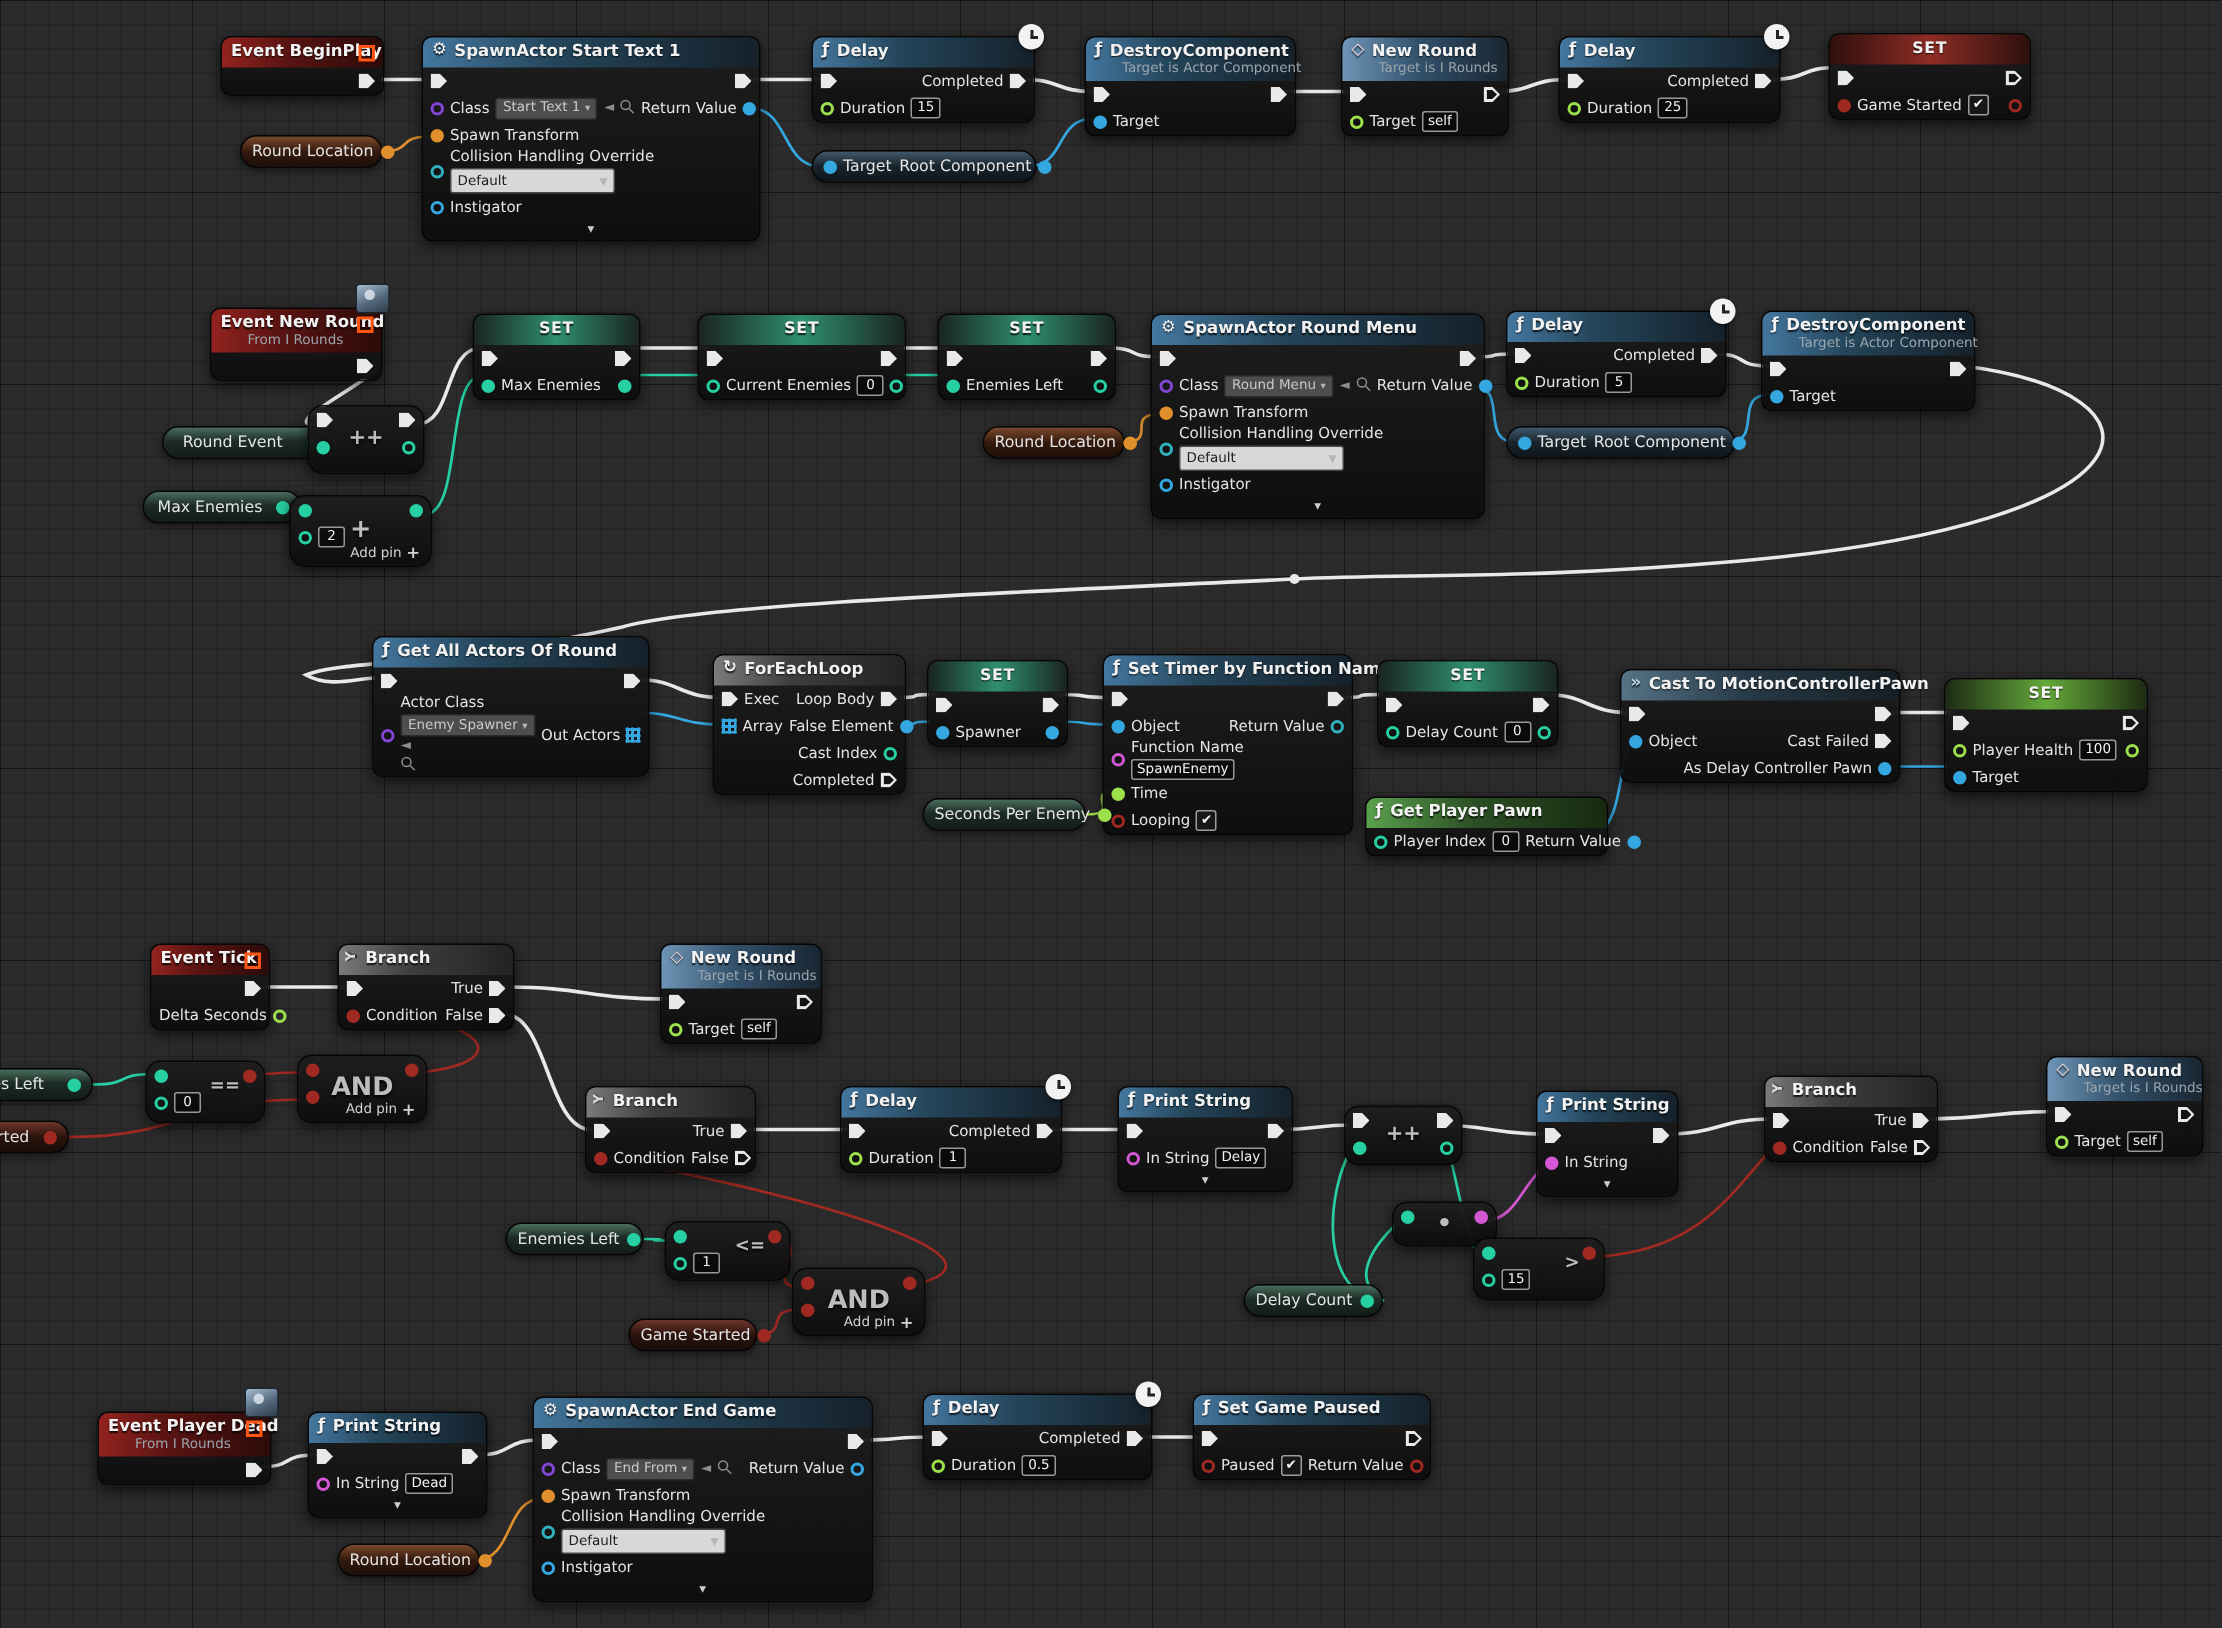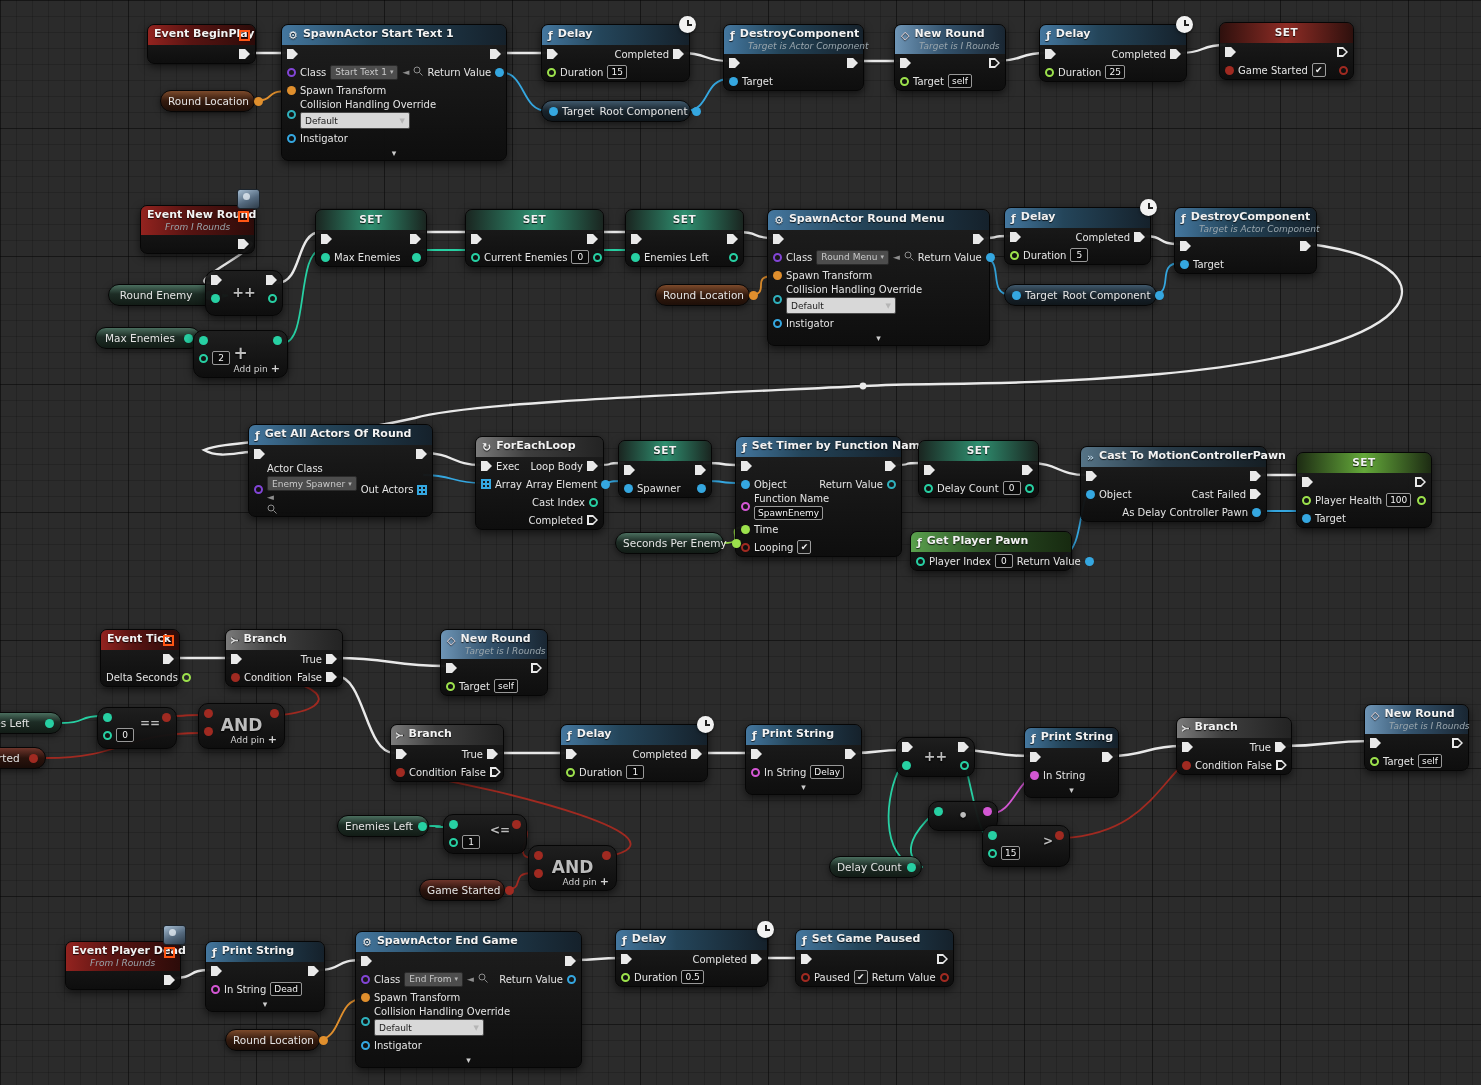--- a/index.html
+++ b/index.html
@@ -13,23 +13,23 @@
       linear-gradient(rgba(0,0,0,.16) 1px, transparent 1px),
       linear-gradient(90deg, rgba(0,0,0,.16) 1px, transparent 1px);
     background-size:128px 128px,128px 128px,16px 16px,16px 16px;
   }
   #wires{position:absolute;left:0;top:0;z-index:1;pointer-events:none;}
   .node{position:absolute;z-index:2;color:#e6e6e6;
     background:linear-gradient(180deg,rgba(30,30,30,.97),rgba(13,13,13,.97));
     border:1px solid #060606;border-radius:7px;
     box-shadow:0 3px 9px rgba(0,0,0,.6);}
   .nhead{padding:2px 6px 2px 6px;border-radius:6px 6px 0 0;min-height:16px;}
-  .trow{display:flex;align-items:flex-end;gap:5px;font-size:11px;font-weight:bold;
+  .trow{display:flex;align-items:flex-start;gap:5px;font-size:11px;font-weight:bold;
     color:#f2f2f2;text-shadow:0 1px 1px rgba(0,0,0,.8);line-height:14px;white-space:nowrap;}
-  .nsub{font-size:9px;font-style:italic;color:#9aa6ad;font-weight:normal;
+  .nsub{font-size:9px;color:#9aa6ad;font-weight:normal;
     line-height:11px;margin-left:18px;white-space:nowrap;}
   .h-event{background:linear-gradient(90deg,#93231f 0%,#591412 40%,#2c0b09 100%);}
   .h-fn{background:linear-gradient(90deg,#44779f 0%,#24455a 40%,#15212b 100%);}
   .h-call{background:linear-gradient(90deg,#6e95b6 0%,#33526c 45%,#192632 100%);}
   .h-gray{background:linear-gradient(90deg,#7b7b7b 0%,#3e3e3e 40%,#232323 100%);}
   .h-cast{background:linear-gradient(90deg,#567487 0%,#273a47 45%,#151e24 100%);}
   .h-pure{background:linear-gradient(90deg,#5aa14d 0%,#2b4f25 45%,#172a10 100%);}
   .h-set-teal{background:linear-gradient(90deg,#1a2520 0%,#2f8f70 50%,#1a2520 100%);}
   .h-set-red{background:linear-gradient(90deg,#2e100d 0%,#8e2c25 50%,#2e100d 100%);}
   .h-set-green{background:linear-gradient(90deg,#1d2b13 0%,#64a93a 50%,#1d2b13 100%);}
@@ -388,21 +388,21 @@
         </div>
         <div class="nsub">From I Rounds</div>
       </div>
       <div class="nrow">
         <span class="pg r">
           <span class="pin-exec"></span>
         </span>
       </div>
     </div>
     <div class="pill tint-green" style="left: 108px; top: 284px; width: 114px;">
-      <span class="plabel" style="margin: 0px auto;">Round Enemy</span>
+      <span class="plabel" style="margin: 0px auto;">Round Event</span>
       <span class="pg r">
         <span class="pin-dot" style="background: rgb(39, 208, 163);"></span>
       </span>
     </div>
     <div class="node op" style="left: 205px; top: 270px; width: 76px; height: 44px;">
       <div class="nrow">
         <span class="pg l">
           <span class="pin-exec"></span>
         </span>
         <span class="pg r">
@@ -698,21 +698,21 @@
           <span class="plabel">Loop Body</span>
           <span class="pin-exec"></span>
         </span>
       </div>
       <div class="nrow">
         <span class="pg l">
           <span class="pin-grid" style="background-image: repeating-linear-gradient(0deg, rgb(53, 167, 224) 0px, rgb(53, 167, 224) 2px, transparent 2px, transparent 4px), repeating-linear-gradient(90deg, rgb(53, 167, 224) 0px, rgb(53, 167, 224) 2px, transparent 2px, transparent 4px);"></span>
           <span class="plabel">Array</span>
         </span>
         <span class="pg r">
-          <span class="plabel">Array Element</span>
+          <span class="plabel">False Element</span>
           <span class="pin-dot" style="background: rgb(53, 167, 224);"></span>
         </span>
       </div>
       <div class="nrow">
         <span class="pg r">
           <span class="plabel">Cast Index</span>
           <span class="pin-ring" style="border-color: rgb(39, 208, 163);"></span>
         </span>
       </div>
       <div class="nrow">

